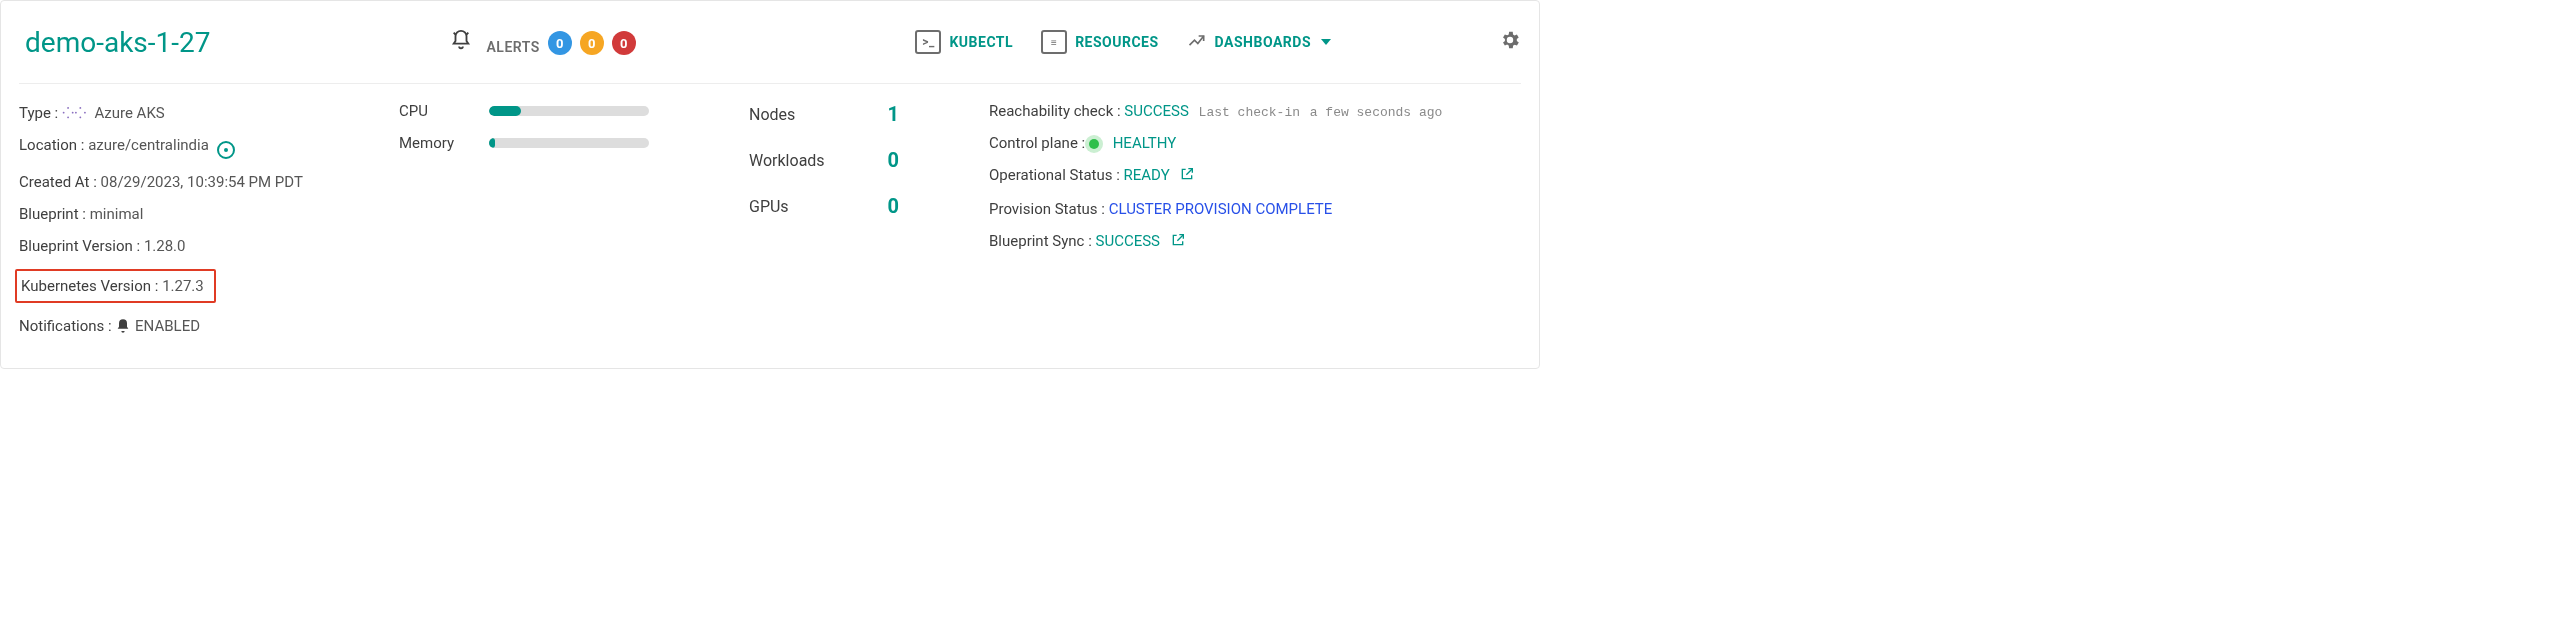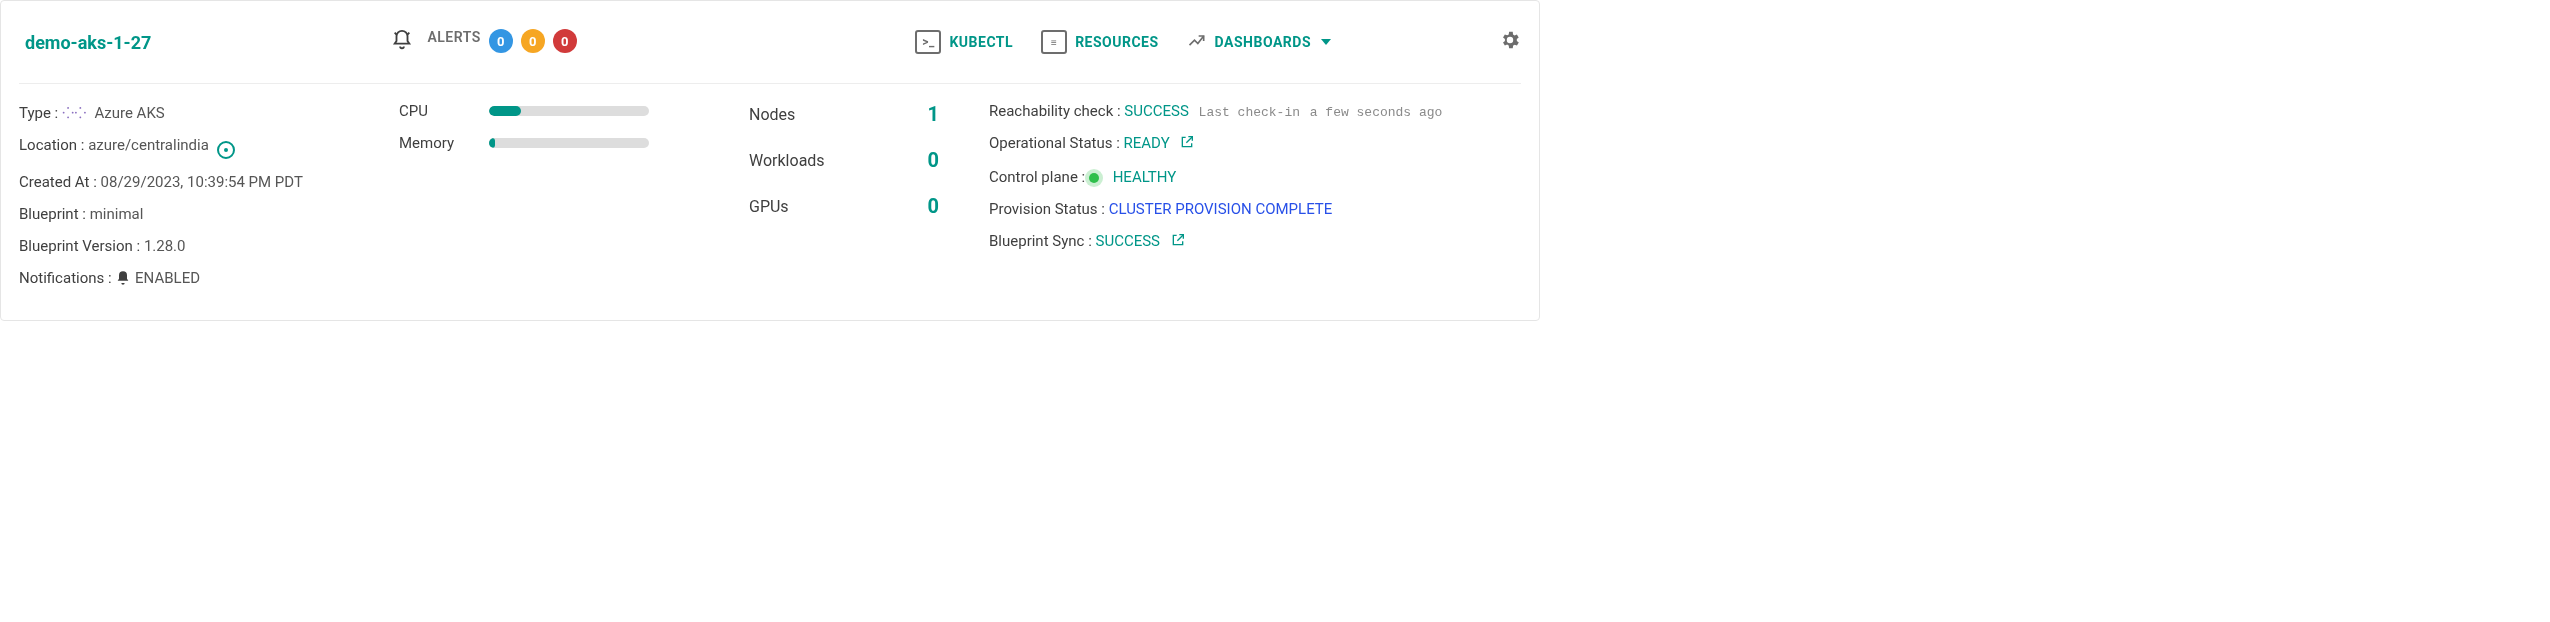--- a/index.html
+++ b/index.html
@@ -20,30 +20,30 @@
     padding: 0 18px 16px 18px;
   }
   .header {
     display: flex;
     align-items: center;
     height: 82px;
     border-bottom: 1px solid #ededed;
   }
   .cluster-name {
     color: #009688;
-    font-size: 18px;
-    font-weight: 700;
+    font-size: 28px;
+    font-weight: 400;
     flex: 0 0 auto;
     margin-right: 40px;
     margin-left: 6px;
   }
   .header-spacer-1 { flex: 0 0 200px; }
   .alerts-group {
     display: flex;
-    align-items: flex-start;
+    align-items: flex-end;
     gap: 8px;
     color: #6d6d6d;
     font-weight: 600;
   }
   .alerts-label {
     letter-spacing: 0.5px;
     font-size: 14px;
     margin-left: 6px;
   }
   .alert-badge {
@@ -117,21 +117,21 @@
   }
   .open-icon { color:#009688; margin-left:6px; vertical-align:middle; }
 
   
   .bar-row { display:grid; grid-template-columns:90px 160px; align-items:center; margin-bottom:14px; }
   .bar-label { color:#3f3f3f; font-size:15px; }
   .bar-track { height:10px; border-radius:5px; background:#dddddd; position:relative; overflow:hidden;}
   .bar-fill  { position:absolute; left:0;top:0;bottom:0; background:#009688; border-radius:5px; }
 
   
-  .count-row { display:grid; grid-template-columns:120px 30px; align-items:center; margin-bottom:22px;gap:40px;}
+  .count-row { display:grid; grid-template-columns:120px 30px; align-items:center; margin-bottom:22px;}
   .count-label { color:#3f3f3f; font-size:16px;}
   .count-val   { color:#009688; font-size:20px; font-weight:700; text-align:right;}
 
   
   .highlight-box {
     border: 2px solid #e03b24;
     border-radius: 2px;
     display: inline-block;
     padding: 6px 10px 6px 4px;
     margin-left: -4px;
@@ -216,20 +216,26 @@
       </div>
       <div class="kv">
         <span class="k">Blueprint :</span>
         <span class="v">minimal</span>
       </div>
       <div class="kv">
         <span class="k">Blueprint Version :</span>
         <span class="v">1.28.0</span>
       </div>
       <div class="kv">
+        <span class="highlight-box">
+          <span class="k">Kubernetes Version :</span>
+          <span class="v">1.27.3</span>
+        </span>
+      </div>
+      <div class="kv">
         <span class="k">Notifications :</span>
         <span class="bell-icon" style="vertical-align:-3px;">
           <svg width="16" height="16" viewBox="0 0 24 24" fill="#3f3f3f">
             <path d="M12 2a6 6 0 0 0-6 6v5l-2 3h16l-2-3V8a6 6 0 0 0-6-6Zm0 20a2.5 2.5 0 0 0 2.5-2.5h-5A2.5 2.5 0 0 0 12 22Z"></path>
           </svg>
         </span>
         <span class="v">ENABLED</span>
       </div>
     </div>
 
@@ -262,38 +268,38 @@
         <span class="count-val">0</span>
       </div>
     </div>
 
     <div>
       <div class="kv">
         <span class="k">Reachability check :</span>
         <span class="v teal">SUCCESS</span>
         <span class="mini-note">Last check-in</span>
         <span class="mini-note">a few seconds ago</span>
+      </div>
+      <div class="kv">
+        <span class="k">Control plane :</span>
+        <span class="green-dot"></span>
+        <span class="v teal" style="margin-left:10px;">HEALTHY</span>
       </div>
       <div class="kv">
         <span class="k">Operational Status :</span>
         <span class="v teal">READY</span>
         <span class="open-icon">
           <svg width="16" height="16" viewBox="0 0 24 24" fill="none" stroke="#009688" stroke-width="2">
             <path d="M14 4h6v6"></path>
               <path d="M20 4l-9 9"></path>
               <path d="M19 14v5H5V5h5"></path>
           </svg>
         </span>
       </div>
       <div class="kv">
-        <span class="k">Control plane :</span>
-        <span class="green-dot"></span>
-        <span class="v teal" style="margin-left:10px;">HEALTHY</span>
-      </div>
-      <div class="kv">
         <span class="k">Provision Status :</span>
         <span class="v blue">CLUSTER PROVISION COMPLETE</span>
       </div>
       <div class="kv">
         <span class="k">Blueprint Sync :</span>
         <span class="v teal">SUCCESS</span>
         <span class="open-icon">
           <svg width="16" height="16" viewBox="0 0 24 24" fill="none" stroke="#009688" stroke-width="2">
             <path d="M14 4h6v6"></path>
               <path d="M20 4l-9 9"></path>

